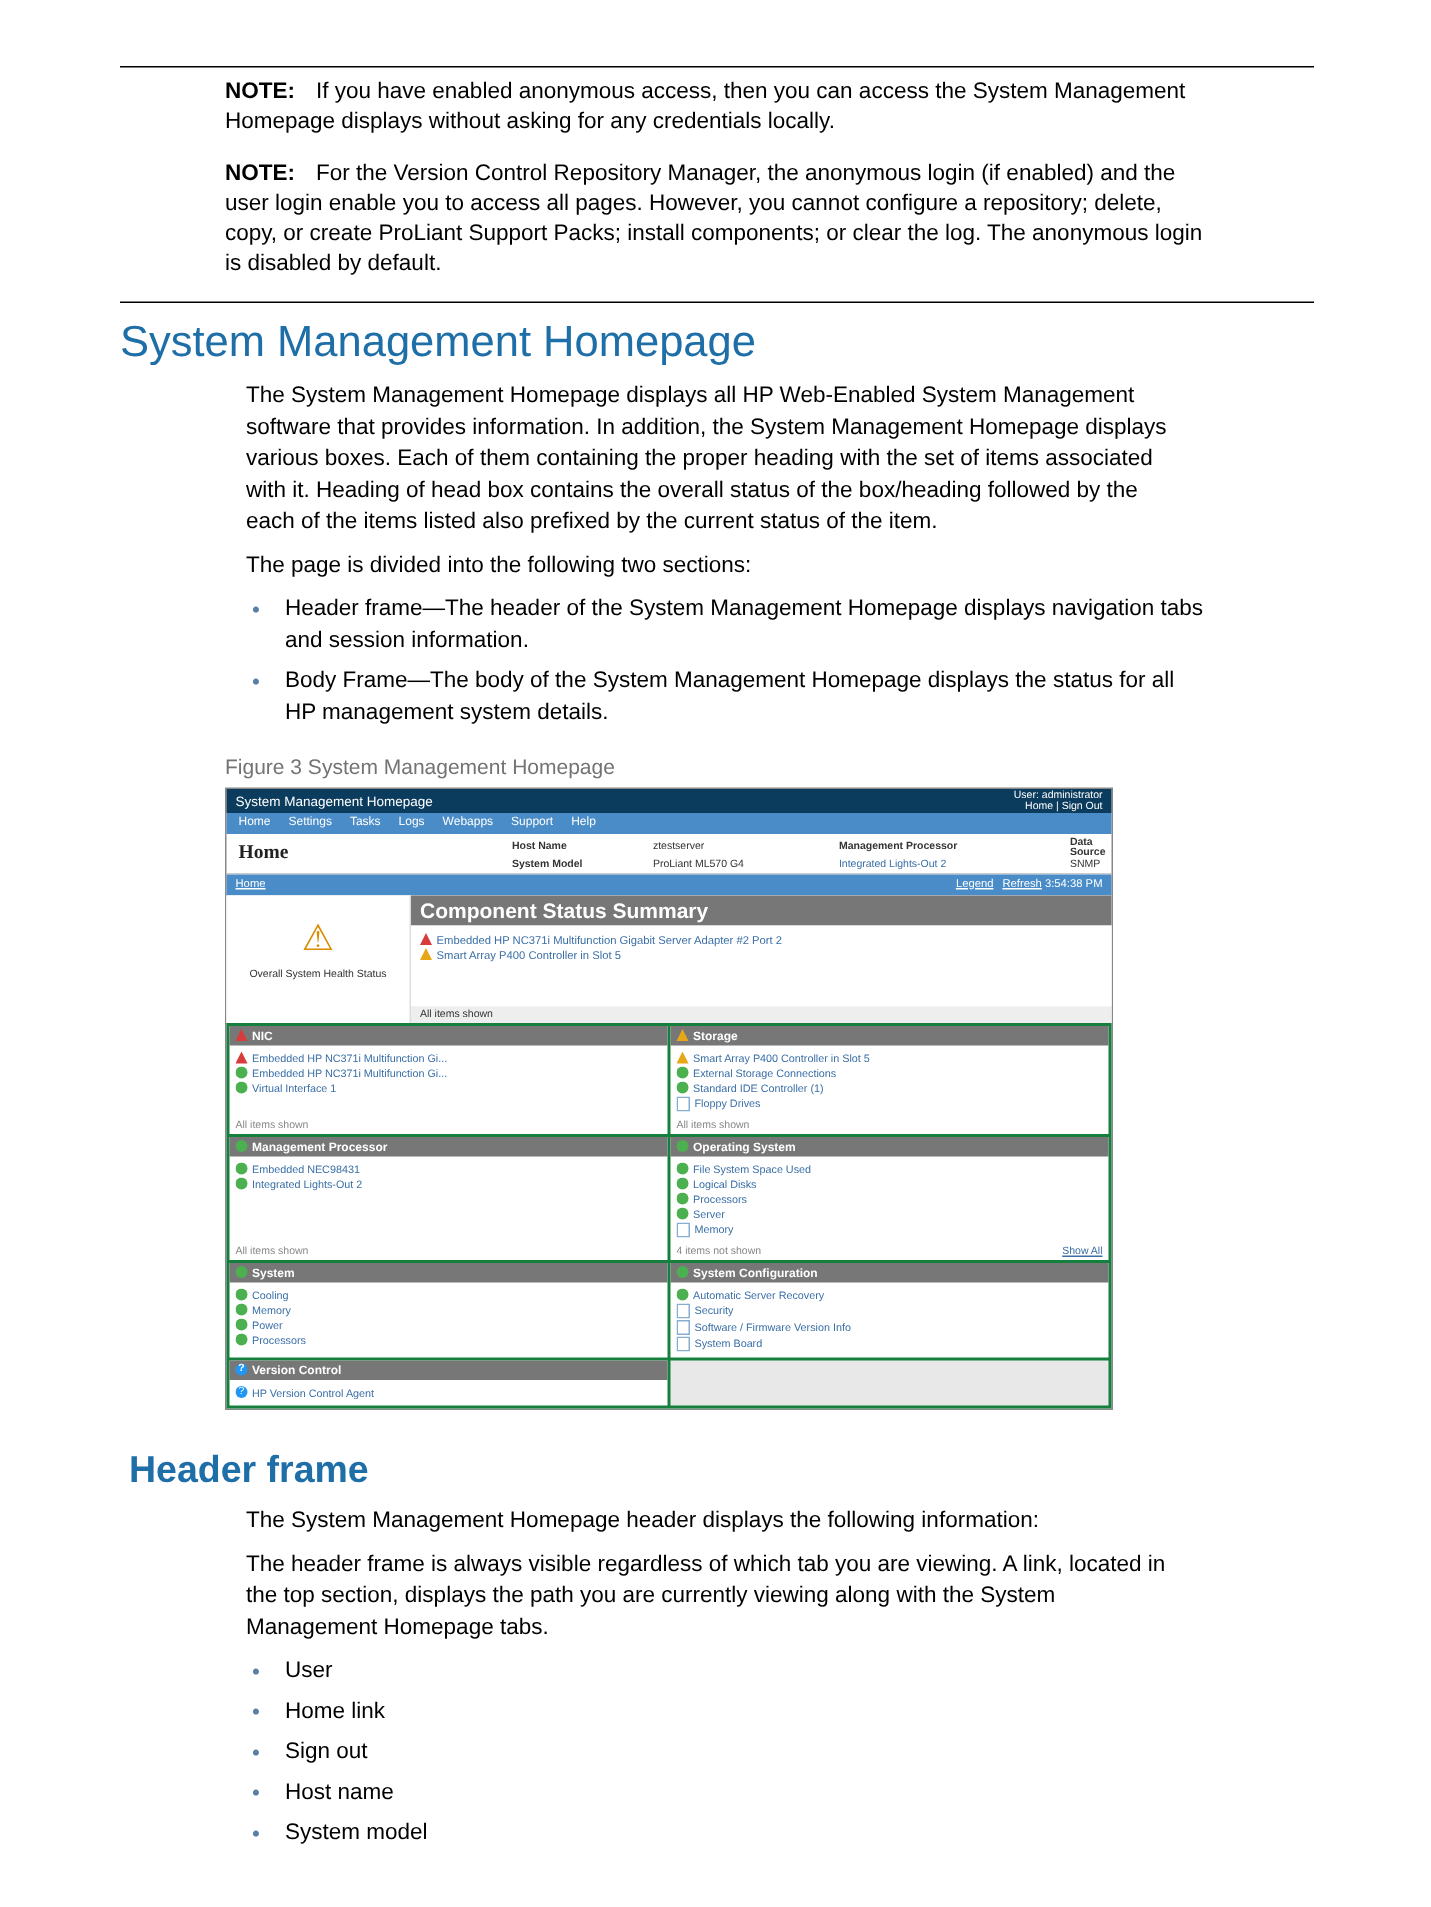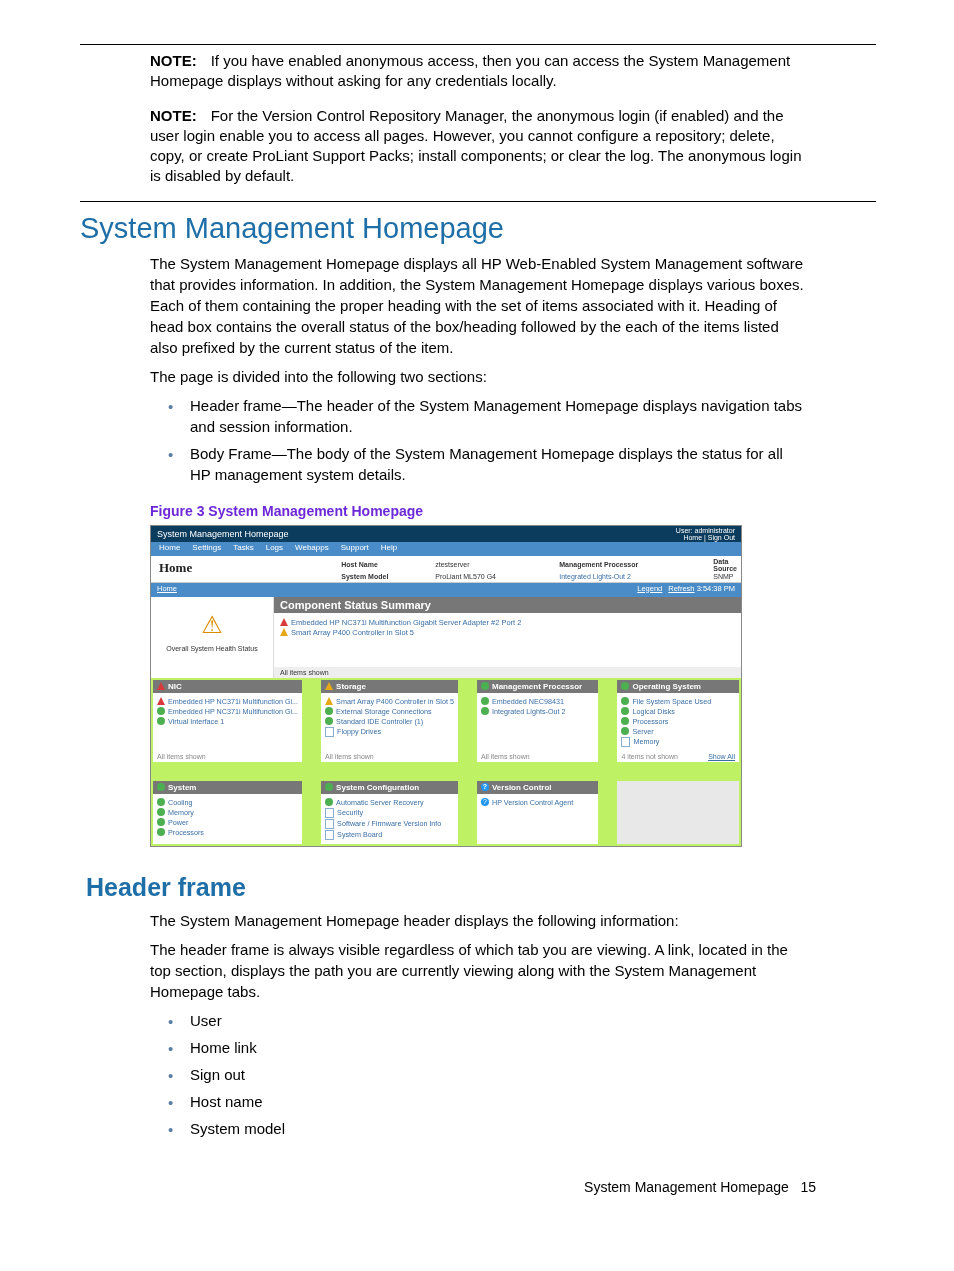--- a/index.html
+++ b/index.html
@@ -4,45 +4,45 @@
 <style>
 body{margin:0;background:#fff;font-family:Arial,Helvetica,sans-serif;color:#000;width:954px}
 .page{padding:40px 78px 0 80px}
 hr.sep{border:none;border-top:1px solid #000;margin:4px 0}
 .noteblock{margin:6px 70px 10px 70px}
 .noteblock p{margin:6px 0 14px 0;font-size:15px;line-height:1.35}
 .noteblock .label{font-weight:700;margin-right:14px}
 h1{color:#1e6ea8;font-weight:400;font-size:29px;margin:10px 0 6px 0}
 h2{color:#1e6ea8;font-weight:700;font-size:25px;margin:26px 0 4px 6px}
 .bodytext{margin:6px 70px 0 70px;font-size:15px;line-height:1.4}
-.bodytext p{margin:8px 0}
+.bodytext p{margin:8px 14px}
 ul.bul{margin:6px 0 6px 18px;padding:0}
 ul.bul li{margin:6px 0;list-style:none;position:relative;padding-left:22px}
 ul.bul li:before{content:"•";color:#5a7fa6;position:absolute;left:0;top:1px}
-.figcap{color:#6d28d9;font-weight:700;font-size:14px;margin:18px 70px 6px 70px}
+.figcap{color:#737373;font-weight:400;font-size:14px;margin:18px 70px 6px 70px}
 .shot{margin:0 70px 0 70px;width:590px;border:1px solid #888;font-size:8px;font-family:Tahoma,Arial,sans-serif;color:#333;background:#fff}
 .shot .topbar{background:#0b3c5d;color:#fff;height:16px;display:flex;align-items:center;justify-content:space-between;padding:0 6px;font-size:9px}
 .shot .topbar .tr{font-size:7px;text-align:right;line-height:1}
 .shot .menu{background:#4a8cc7;color:#fff;height:12px;display:flex;gap:12px;padding:1px 8px;font-size:8px}
 .shot .hrow{display:flex;border-bottom:1px solid #ccc}
 .shot .hrow .left{width:200px;padding:4px 8px;font:bold 13px Georgia,serif;color:#222}
 .shot .hrow .right{flex:1;font-size:7px;padding:2px 4px;display:grid;grid-template-columns:90px 120px 150px auto;gap:1px 4px;align-items:center}
 .shot .hrow .right b{font-weight:700}
 .shot .crumb{background:#4a8cc7;color:#fff;height:12px;display:flex;justify-content:space-between;padding:1px 6px;font-size:7.5px}
 .shot .crumb .r a{color:#fff;text-decoration:underline;margin-left:6px}
 .shot .body{display:flex;background:#f5f5f5}
 .shot .lpane{width:114px;background:#fff;border-right:1px solid #ddd;text-align:center;padding:14px 4px}
 .shot .lpane .ico{font-size:24px;color:#d98c00}
 .shot .lpane .lbl{font-size:7px;margin-top:6px}
 .shot .rpane{flex:1}
-.shot .phead{background:#777;color:#fff;padding:2px 6px;font-size:11px;font-weight:700}
+.shot .phead{background:#777;color:#fff;padding:2px 6px;font-size:14px;font-weight:700}
 .shot .pbody{background:#fff;padding:4px 6px;min-height:46px;font-size:7.5px}
 .shot .pbody .ln{display:flex;align-items:center;gap:3px;margin:1px 0;color:#3a6fa6}
 .shot .foot{background:#eee;padding:2px 6px;font-size:7px;display:flex;justify-content:space-between}
-.shot .grid{display:grid;grid-template-columns:repeat(4,1fr);gap:19px;padding:2px;background:#bef264}
+.shot .grid{display:grid;grid-template-columns:repeat(2,1fr);gap:2px;padding:2px;background:#15803d}
 .shot .card{background:#fff;display:flex;flex-direction:column}
 .shot .card .ch{background:#777;color:#fff;padding:2px 4px;font-size:8px;font-weight:700;display:flex;align-items:center;gap:3px}
 .shot .card .cb{padding:3px 4px;flex:1}
 .shot .card .cb .ln{display:flex;align-items:center;gap:3px;margin:1px 0;color:#3a6fa6;font-size:7.2px;white-space:nowrap;overflow:hidden;text-overflow:ellipsis}
 .shot .card .cf{padding:2px 4px;font-size:7px;color:#888;display:flex;justify-content:space-between}
 .ok{width:8px;height:8px;border-radius:50%;background:#4caf50;display:inline-block;flex:0 0 auto}
 .wn{width:0;height:0;border-left:4px solid transparent;border-right:4px solid transparent;border-bottom:8px solid #e6a817;display:inline-block;flex:0 0 auto}
 .cr{width:0;height:0;border-left:4px solid transparent;border-right:4px solid transparent;border-bottom:8px solid #d83b3b;display:inline-block;flex:0 0 auto}
 .pg{width:7px;height:8px;border:1px solid #87aed1;background:#fff;display:inline-block;position:relative;flex:0 0 auto}
 .qm{width:8px;height:8px;border-radius:50%;background:#2196f3;color:#fff;font-size:7px;line-height:8px;text-align:center;display:inline-block;flex:0 0 auto}

